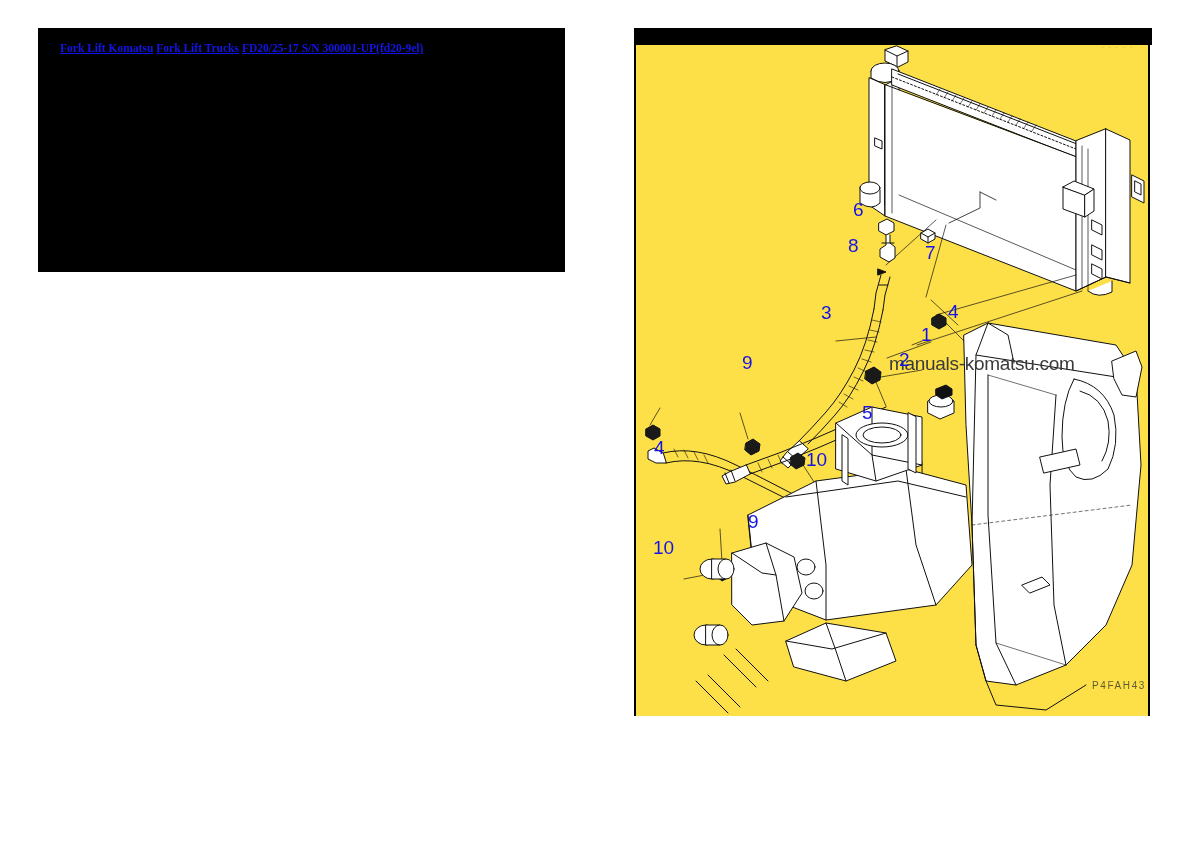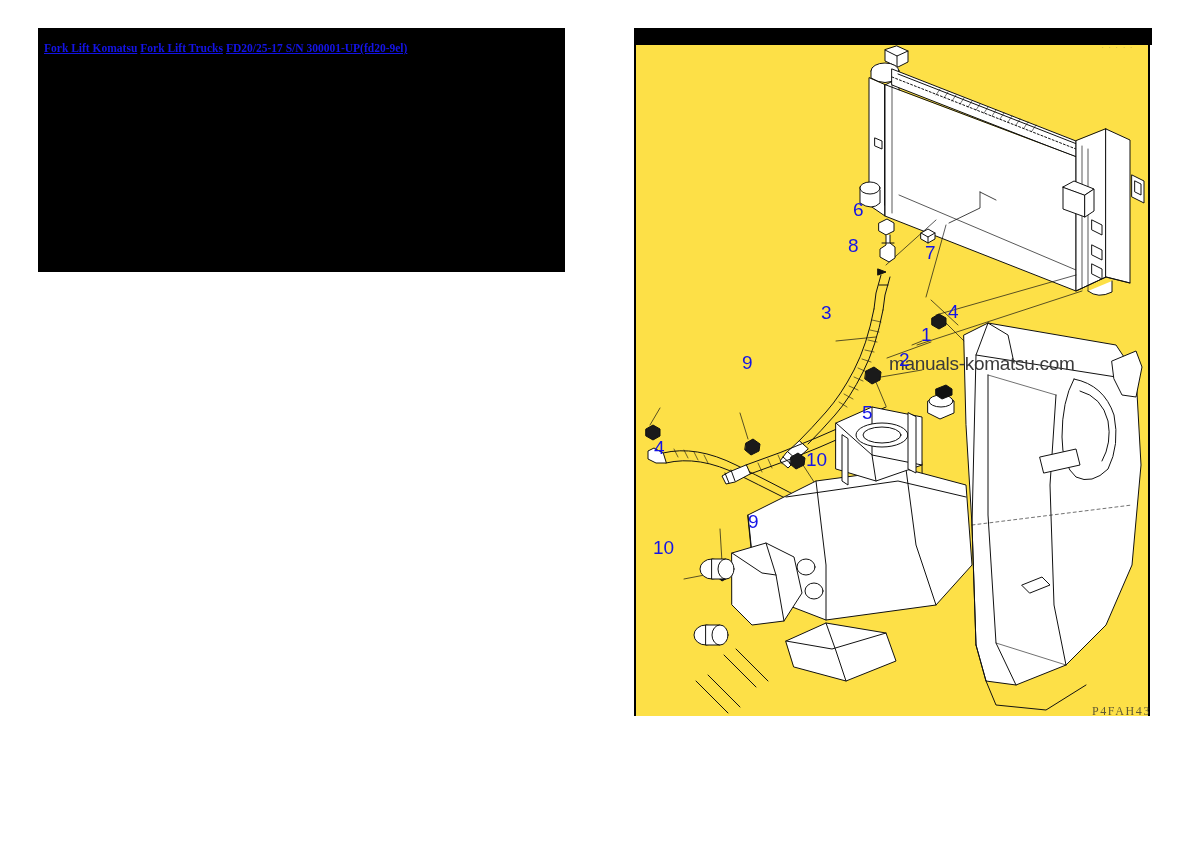--- a/index.html
+++ b/index.html
@@ -23,21 +23,21 @@
     position: absolute;
     left: 38px;
     top: 28px;
     width: 527px;
     height: 244px;
     background: #000000;
     overflow: hidden;
   }
   #breadcrumb {
     position: absolute;
-    left: 6px;
+    left: 22px;
     top: 14px;
     white-space: nowrap;
     font-size: 11px;
     line-height: 12px;
     letter-spacing: 0px;
   }
   #breadcrumb a {
     color: #1414e6;
     text-decoration: underline;
     font-family: "Liberation Serif", serif;
@@ -92,23 +92,23 @@
     top: 325px;
     font-family: "Liberation Sans", sans-serif;
     font-size: 19px;
     color: #3a3a3a;
     white-space: nowrap;
     letter-spacing: -0.3px;
   }
   #fig-code {
     position: absolute;
     left: 456px;
-    top: 676px;
-    font-family: Liberation Serif, serif;
-    font-size: 12px;
+    top: 652px;
+    font-family: Liberation Sans, sans-serif;
+    font-size: 10px;
     color: #2c2c2c;
     letter-spacing: 1.6px;
     white-space: nowrap;
     opacity: 0.75;
   }
   .callout {
     position: absolute;
     color: #1414e6;
     font-family: "Liberation Sans", sans-serif;
     font-size: 19px;

